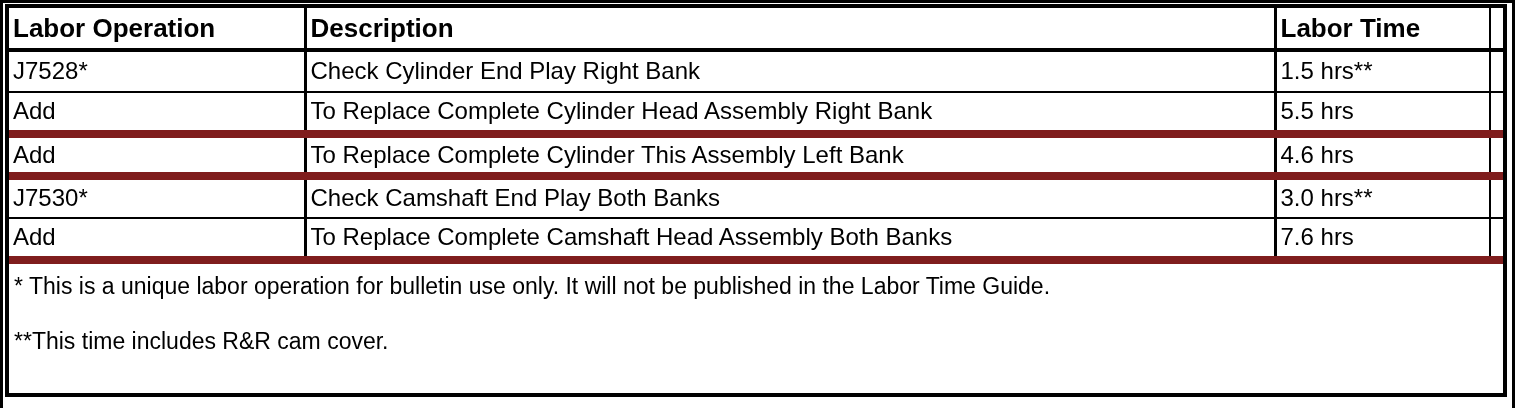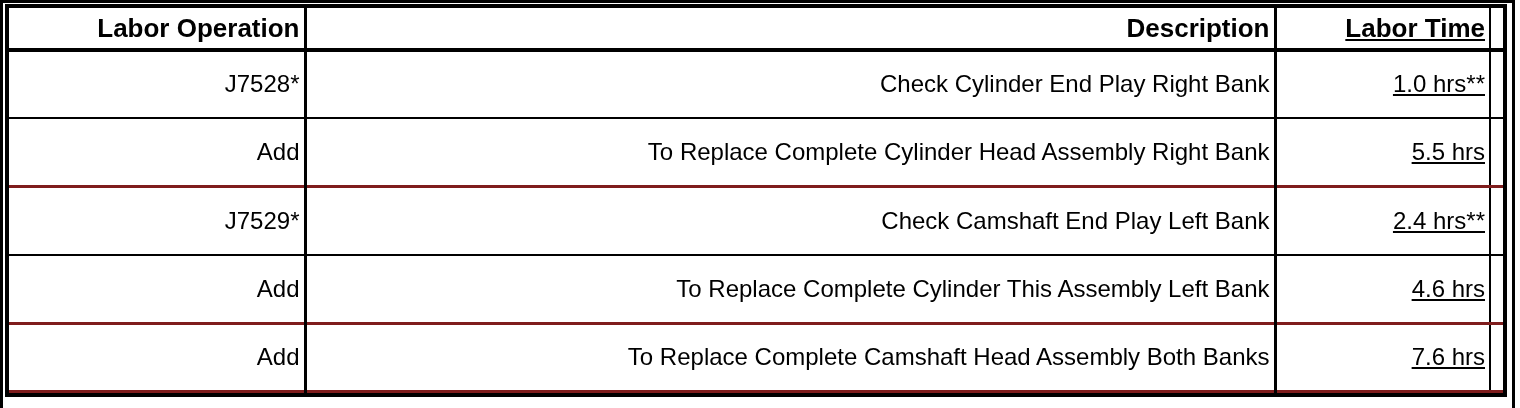--- a/index.html
+++ b/index.html
@@ -27,41 +27,41 @@
     width: 1502px; height: 393px;
     border: 4px solid #000;
     background: #ffffff;
   }
   table.labor-table {
     width: 100%; height: 100%;
     border-collapse: collapse;
     table-layout: fixed;
   }
   .labor-table th, .labor-table td {
-    text-align: right;
+    text-align: left;
     vertical-align: middle;
     font-size: 24px;
     line-height: 1.1;
     padding: 0 4px;
     overflow: hidden;
     white-space: nowrap;
   }
   .labor-table th {
     font-size: 26px;
     font-weight: bold;
   }
   
   .col-op   { border-right: 3px solid #000; }
   .col-desc { border-right: 3px solid #000; }
-  .col-time { border-right: 2px solid #000; text-decoration: underline; }
+  .col-time { border-right: 2px solid #000; }
   .col-empty { border-right: none; }
   
   tr.header-row { border-bottom: 4px solid #000; height: 42px; }
   tr.row-thin   { border-bottom: 2px solid #000; height: 42px; }
-  tr.row-thick  { border-bottom: 3px solid #7f1d1d; height: 42px; padding-left: 23px; }
+  tr.row-thick  { border-bottom: 8px solid #7f1d1d; height: 42px; padding-left: 23px; }
   tr.notes-row  { border-bottom: none; }
   td.notes-cell {
     text-align: left;
     vertical-align: top;
     padding: 9px 6px 0 5px;
     font-size: 23px;
     white-space: normal;
   }
   td.notes-cell p { margin: 0; line-height: 1.2; }
   td.notes-cell p.note-2 { margin-top: 27px; }
@@ -84,42 +84,48 @@
         <th class="col-op">Labor Operation</th>
         <th class="col-desc">Description</th>
         <th class="col-time">Labor Time</th>
         <th class="col-empty"></th>
       </tr>
     </thead>
     <tbody>
       <tr class="row-thin">
         <td class="col-op">J7528*</td>
         <td class="col-desc">Check Cylinder End Play Right Bank</td>
-        <td class="col-time">1.0 hrs**</td>
+        <td class="col-time">1.5 hrs**</td>
         <td class="col-empty"></td>
       </tr>
       <tr class="row-thick">
         <td class="col-op">Add</td>
         <td class="col-desc">To Replace Complete Cylinder Head Assembly Right Bank</td>
         <td class="col-time">5.5 hrs</td>
         <td class="col-empty"></td>
       </tr>
-      <tr class="row-thin">
-        <td class="col-op">J7529*</td>
-        <td class="col-desc">Check Camshaft End Play Left Bank</td>
-        <td class="col-time">2.4 hrs**</td>
-        <td class="col-empty"></td>
-      </tr>
       <tr class="row-thick">
         <td class="col-op">Add</td>
         <td class="col-desc">To Replace Complete Cylinder This Assembly Left Bank</td>
         <td class="col-time">4.6 hrs</td>
+        <td class="col-empty"></td>
+      </tr>
+      <tr class="row-thin">
+        <td class="col-op">J7530*</td>
+        <td class="col-desc">Check Camshaft End Play Both Banks</td>
+        <td class="col-time">3.0 hrs**</td>
         <td class="col-empty"></td>
       </tr>
       <tr class="row-thick">
         <td class="col-op">Add</td>
         <td class="col-desc">To Replace Complete Camshaft Head Assembly Both Banks</td>
         <td class="col-time">7.6 hrs</td>
         <td class="col-empty"></td>
       </tr>
+      <tr class="notes-row">
+        <td class="notes-cell" colspan="4">
+          <p class="note-1">* This is a unique labor operation for bulletin use only. It will not be published in the Labor Time Guide.</p>
+          <p class="note-2">**This time includes R&amp;R cam cover.</p>
+        </td>
+      </tr>
     </tbody>
   </table>
 </div>
 
 </body></html>

